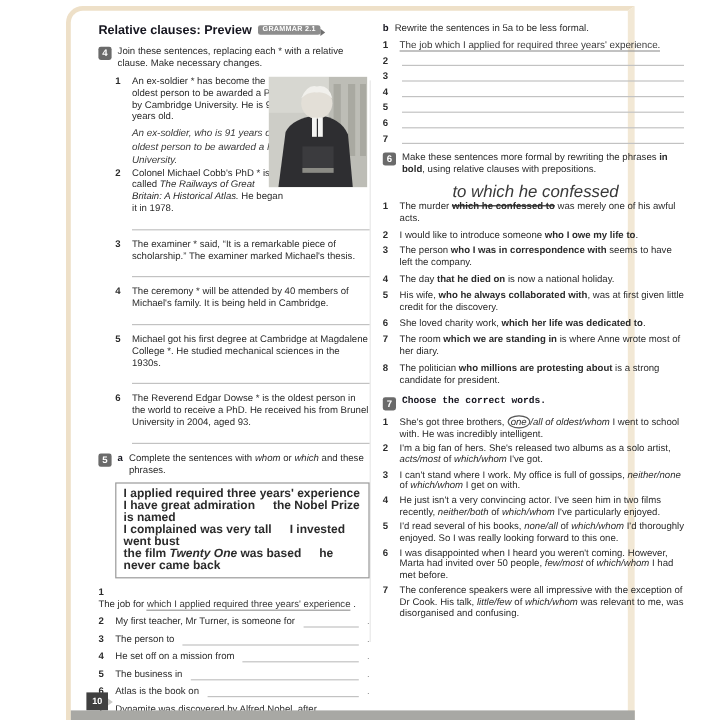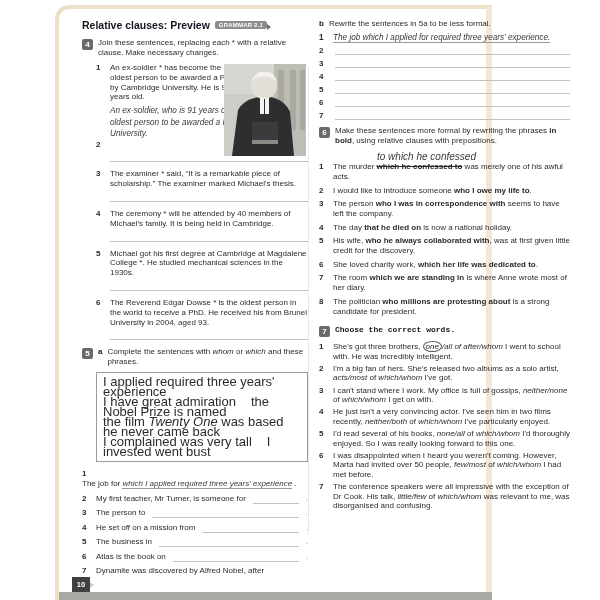--- a/index.html
+++ b/index.html
@@ -1,19 +1,19 @@
 <!DOCTYPE html>
 <html><head>
 <meta charset="utf-8">
 <style>
   * { margin:0; padding:0; box-sizing:border-box; }
   html,body { width:600px; height:600px; background:#ffffff; overflow:hidden;
               font-family:"Liberation Sans", sans-serif; color:#2b2b2b; }
   
-  .page { position:absolute; left:55px; top:5px; width:437px; height:595px;
+  .page { position:absolute; left:55px; top:5px; width:474px; height:595px;
           background:#ffffff; border-left:4px solid #eee0c8; border-top:4px solid #eee0c8;
           border-right:6px solid #f2e8d5; border-top-left-radius:14px; }
   .page-inner { position:relative; width:100%; height:100%; }
   .bottom-strip { position:absolute; left:0; right:-6px; bottom:0; height:8px; background:#a8a8a4; }
   .pagenum { position:absolute; left:13px; bottom:8px; width:18px; height:15px; background:#404040;
              color:#fff; font-size:7.5px; font-weight:bold; display:flex; align-items:center;
              justify-content:center; }
   .pagenum::after { content:""; position:absolute; right:-4px; top:5px; border-left:4px solid #c9c9c6;
              border-top:3px solid transparent; border-bottom:3px solid transparent; }
   .divider { position:absolute; left:249px; top:58px; width:1px; height:468px; background:#e8e8e8; }
@@ -41,42 +41,42 @@
   .inum { flex:0 0 9px; font-weight:bold; text-align:left; }
   .itext { flex:1; }
   .blank-line { height:10px; border-bottom:1px solid #c2c2c2; margin:2px 0 7px 14px; }
   .narrow .itext { max-width:126px; }
   .model-answer { font-style:italic; color:#3a3a3a; line-height:11.5px; margin-top:3px; font-size:8.2px; }
 
   
   .r-i { font-style:italic; }
   .r-b { font-weight:bold; }
   .r-bst { font-weight:bold; text-decoration:line-through; }
-  .r-ansu { font-style:italic; color:#3a3a3a; border-bottom:1px solid #9a9a9a; }
+  .r-ansu { color:#3a3a3a; border-bottom:1px solid #9a9a9a; }
   .r-circ { font-style:italic; border:1px solid #555; border-radius:50%; padding:0 2px; }
   .r-gap { display:inline-block; width:15px; }
 
   
   .photo { position:absolute; right:2px; top:1px; width:82px; height:92px; background:#cfcfc9; overflow:hidden; }
 
   
-  .phrase-box { border:1px solid #9a9a9a; padding:4px 6px; font-size:13px; line-height:10px;
-                margin:2px 0 7px 14px; }
+  .phrase-box { border:1px solid #9a9a9a; padding:4px 6px; font-size:10px; line-height:10px;
+                margin:2px 0 7px 14px;font-weight:bold; }
   .it5 { display:flex; flex-wrap:wrap; gap:0 5px; font-size:8px; line-height:10px; margin-bottom:4.5px; }
   .it5 .inum { flex:0 0 9px; }
   .it5 .lead { white-space:normal; }
   .fill { flex:1 1 20px; border-bottom:1px solid #c2c2c2; margin:0 2px; min-width:20px; }
   .dot { color:#8a8a8a; }
 
   
   .b-row { display:flex; gap:5px; margin-bottom:4px; }
   .ansb { display:flex; gap:5px; font-size:8.2px; margin-bottom:2px; }
   .it5b { display:flex; gap:5px; margin-bottom:2px; align-items:flex-end; font-size:8px; }
   .it5b .fill { height:11px; }
-  .hw { font-style:italic; color:#3a3a3a; font-size:10px; margin-left:58px; margin-bottom:0px; }
+  .hw { font-style:italic; color:#3a3a3a; font-size:14px; margin-left:58px; margin-bottom:0px; }
   .it6 { display:flex; gap:5px; font-size:8px; line-height:10.2px; margin-bottom:3.2px; }
   .it7 { display:flex; gap:5px; font-size:8px; line-height:9.6px; margin-bottom:2.6px; }
   .sec { margin-top:8px; }
 </style>
 </head>
 <body>
 
 <div class="page">
   <div class="page-inner">
     <div class="divider"></div>
@@ -113,20 +113,21 @@
         </div>
 
           <div class="item narrow">
             <span class="inum">1</span>
             <span class="itext">An ex-soldier * has become the oldest person to be awarded a PhD by Cambridge University. He is 91 years old.</span>
           </div>
           <div class="model-answer" style="margin-left:14px;">An ex-soldier, who is 91 years old, has become the oldest person to be awarded a PhD by Cambridge University.</div>
 
           <div class="item narrow">
             <span class="inum">2</span>
+            <span class="itext">Colonel Michael Cobb's PhD * is called <span class="r-i">The Railways of Great Britain: A Historical Atlas.</span> He began it in 1978.</span>
           </div>
 
           <div class="blank-line"></div>
 
           <div class="item">
             <span class="inum">3</span>
             <span class="itext">The examiner * said, “It is a remarkable piece of scholarship.” The examiner marked Michael's thesis.</span>
           </div>
 
           <div class="blank-line"></div>
@@ -159,23 +160,23 @@
         <span class="exletter">a</span>
         <span class="instr">Complete the sentences with <span class="r-i">whom</span> or <span class="r-i">which</span> and these phrases.</span>
       </div>
 
       <div class="phrase-box">
 
           <div>I applied required three years' experience</div>
 
           <div>I have great admiration<span class="r-gap"></span>the Nobel Prize is named</div>
 
+          <div>I complained was very tall<span class="r-gap"></span>I invested went bust</div>
+
           <div>the film <span class="r-i">Twenty One</span> was based<span class="r-gap"></span>he never came back</div>
-
-          <div>I complained was very tall<span class="r-gap"></span>I invested went bust</div>
         </div>
 
       <div>
 
           <div class="it5">
             <span class="inum">1</span>
             <span class="lead">The job for <span class="r-ansu">which I applied required three years' experience</span><span class="r-dot"> .</span></span>
 
           </div>
 
@@ -318,21 +319,21 @@
 
       <div class="exrow" style="margin-top:8px;">
         <span class="exnum">7</span>
         <span class="instr" style="font-weight:bold; color:#15151f;font-family:Liberation Mono, monospace;">Choose the correct words.</span>
       </div>
 
       <div>
 
           <div class="it7">
             <span class="inum">1</span>
-            <span class="itext">She's got three brothers, <span class="r-i r-circ">one</span><span class="r-i">/</span><span class="r-i">all of after/whom</span> I went to school with. He was incredibly intelligent.</span>
+            <span class="itext">She's got three brothers, <span class="r-i r-circ">one</span><span class="r-i">/</span><span class="r-i">all of oldest/whom</span> I went to school with. He was incredibly intelligent.</span>
           </div>
 
           <div class="it7">
             <span class="inum">2</span>
             <span class="itext">I'm a big fan of hers. She's released two albums as a solo artist, <span class="r-i">acts/most</span> of <span class="r-i">which/whom</span> I've got.</span>
           </div>
 
           <div class="it7">
             <span class="inum">3</span>
             <span class="itext">I can't stand where I work. My office is full of gossips, <span class="r-i">neither/none</span> of <span class="r-i">which/whom</span> I get on with.</span>

